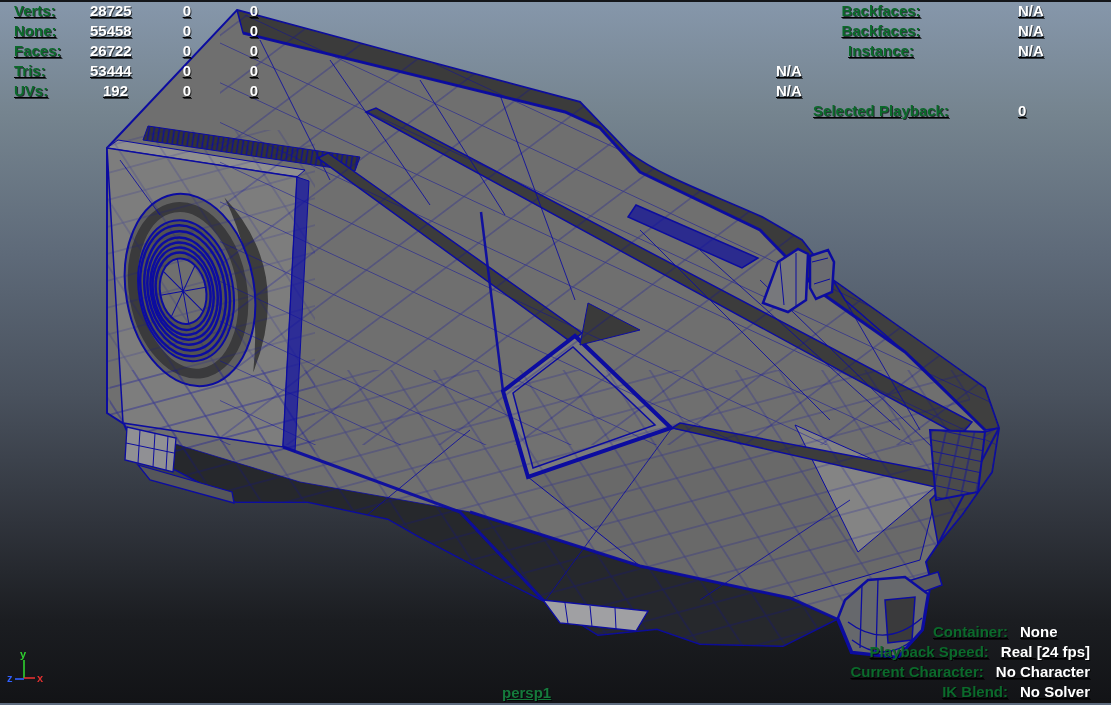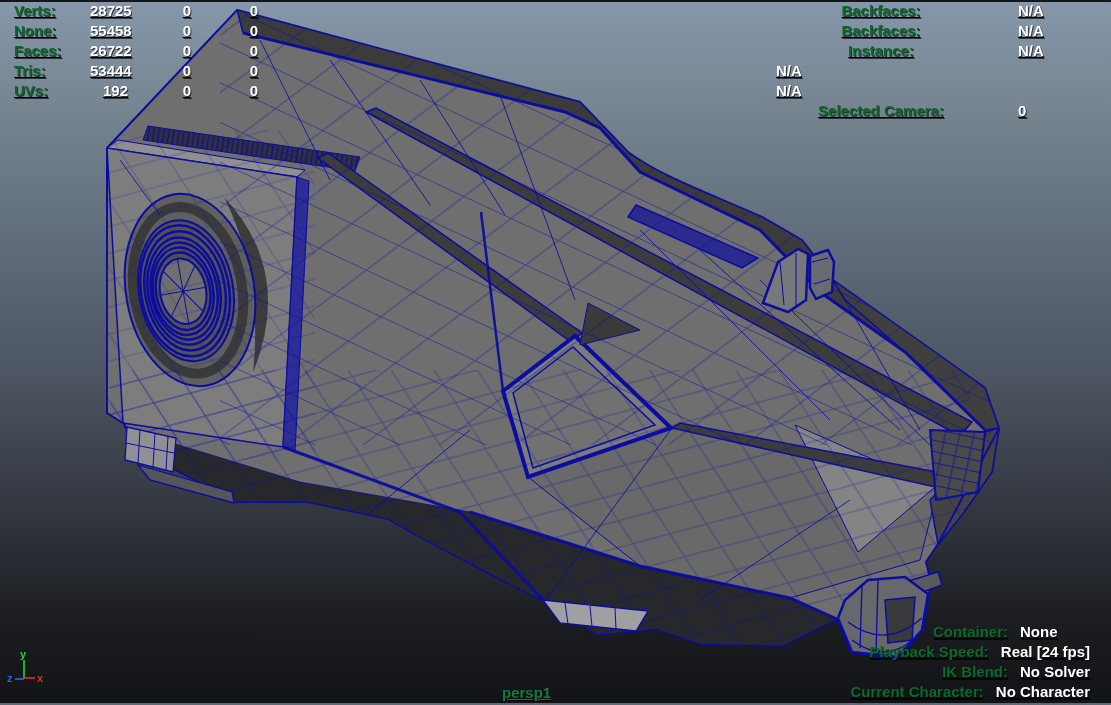--- a/index.html
+++ b/index.html
@@ -219,41 +219,41 @@
       <span class="hud-label">Instance:</span>
       <span class="hud-value">N/A</span>
     </div>
     <div class="row">
       <span class="hud-value">N/A</span>
     </div>
     <div class="row">
       <span class="hud-value">N/A</span>
     </div>
     <div class="row">
-      <span class="hud-label">Selected Camera:</span>
+      <span class="hud-label">Selected Playback:</span>
       <span class="hud-value">0</span>
     </div>
   </div>
 
   <div id="hud-scene" class="hud">
     <div class="row">
       <span class="hud-label">Container:</span>
       <span class="hud-value">None</span>
     </div>
     <div class="row">
       <span class="hud-label">Playback Speed:</span>
       <span class="hud-value">Real [24 fps]</span>
     </div>
     <div class="row">
+      <span class="hud-label">Current Character:</span>
+      <span class="hud-value">No Character</span>
+    </div>
+    <div class="row">
       <span class="hud-label">IK Blend:</span>
       <span class="hud-value">No Solver</span>
-    </div>
-    <div class="row">
-      <span class="hud-label">Current Character:</span>
-      <span class="hud-value">No Character</span>
     </div>
   </div>
 
   <div id="camera-label" class="hud">persp1</div>
 
   <svg id="axis-gizmo" width="48" height="56" viewBox="0 0 48 56">
     <line x1="22" y1="34" x2="22" y2="16" stroke="#2fd12f" stroke-width="1.6"></line>
     <line x1="22" y1="34" x2="33" y2="34" stroke="#e03030" stroke-width="1.6"></line>
     <line x1="22" y1="35" x2="13" y2="35" stroke="#3060ff" stroke-width="1.6"></line>
     <text x="18" y="14" fill="#2fd12f" font-size="11" font-weight="bold" font-family="Liberation Sans, sans-serif">y</text>

